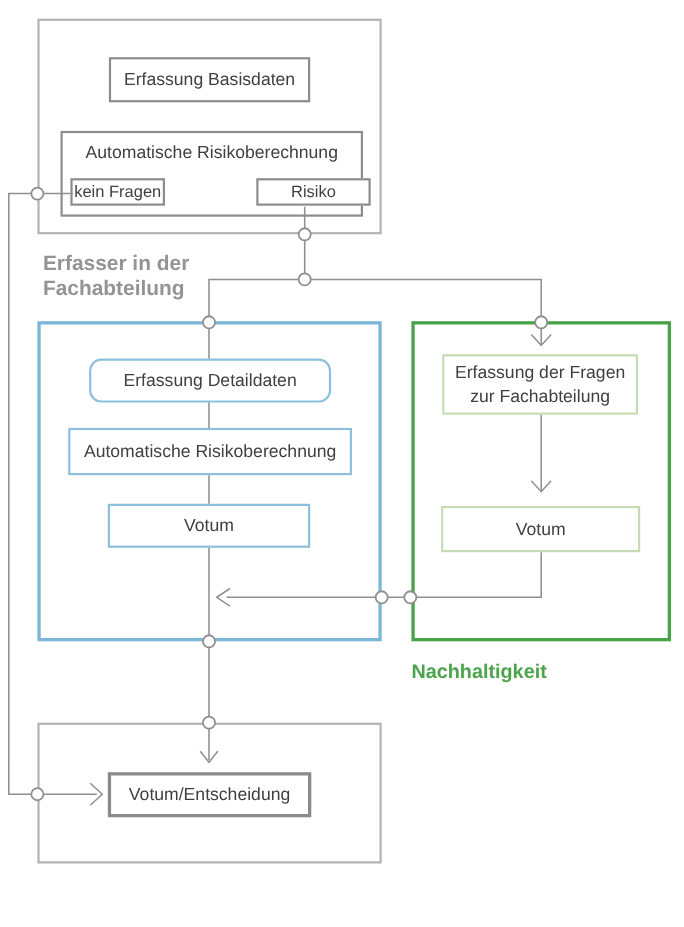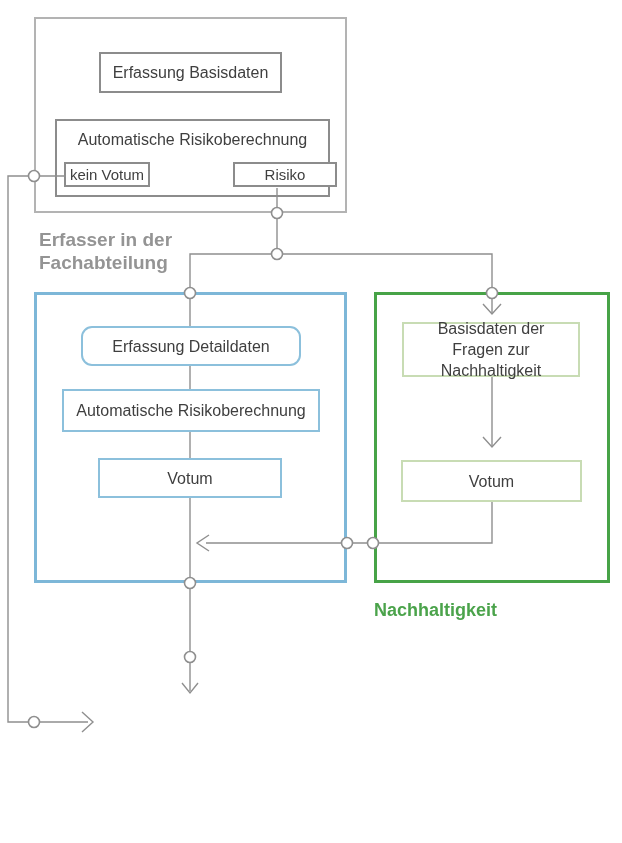--- a/index.html
+++ b/index.html
@@ -59,32 +59,35 @@
       <circle cx="190" cy="583" r="5.5"></circle>
       <circle cx="190" cy="657" r="5.5"></circle>
       <circle cx="34" cy="722" r="5.5"></circle>
     </g>
   </svg>
 
   <div class="frame frame-gray" style="left:34px;top:17px;width:313px;height:196px;">
     <div class="node node-gray" style="left:63px;top:33px;width:183px;height:41px;">Erfassung Basisdaten</div>
     <div class="node node-gray arb" style="left:19px;top:100px;width:275px;height:78px;">
       <span class="arb-title">Automatische Risikoberechnung</span>
-      <div class="node node-gray node-sm" style="left:7px;top:41px;width:86px;height:25px;">kein Votum</div>
+      <div class="node node-gray node-sm" style="left:7px;top:41px;width:86px;height:25px;">kein Fragen</div>
       <div class="node node-gray node-sm" style="left:176px;top:41px;width:104px;height:25px;">Risiko</div>
     </div>
   </div>
   <div class="grouplabel" style="left:39px;top:228px;width:150px;">Erfasser in der Fachabteilung</div>
 
   <div class="frame frame-blue" style="left:34px;top:292px;width:313px;height:291px;">
     <div class="node node-blue" style="left:44px;top:31px;width:220px;height:40px;border-radius:11px;">Erfassung Detaildaten</div>
     <div class="node node-blue" style="left:25px;top:94px;width:258px;height:43px;">Automatische Risikoberechnung</div>
     <div class="node node-blue" style="left:61px;top:163px;width:184px;height:40px;">Votum</div>
   </div>
 
   <div class="frame frame-green" style="left:374px;top:292px;width:236px;height:291px;">
-    <div class="node node-green" style="left:25px;top:27px;width:178px;height:55px;padding:0 8px;">Basisdaten der Fragen zur Nachhaltigkeit</div>
+    <div class="node node-green" style="left:25px;top:27px;width:178px;height:55px;padding:0 8px;">Erfassung der Fragen zur Fachabteilung</div>
     <div class="node node-green" style="left:24px;top:165px;width:181px;height:42px;">Votum</div>
   </div>
   <div class="grouplabel green" style="left:374px;top:599px;">Nachhaltigkeit</div>
 
+  <div class="frame frame-gray" style="left:34px;top:657px;width:313px;height:128px;">
+    <div class="node node-gray-strong" style="left:62px;top:43px;width:185px;height:41px;">Votum/Entscheidung</div>
+  </div>
 
 </div>
 
 </body></html>

